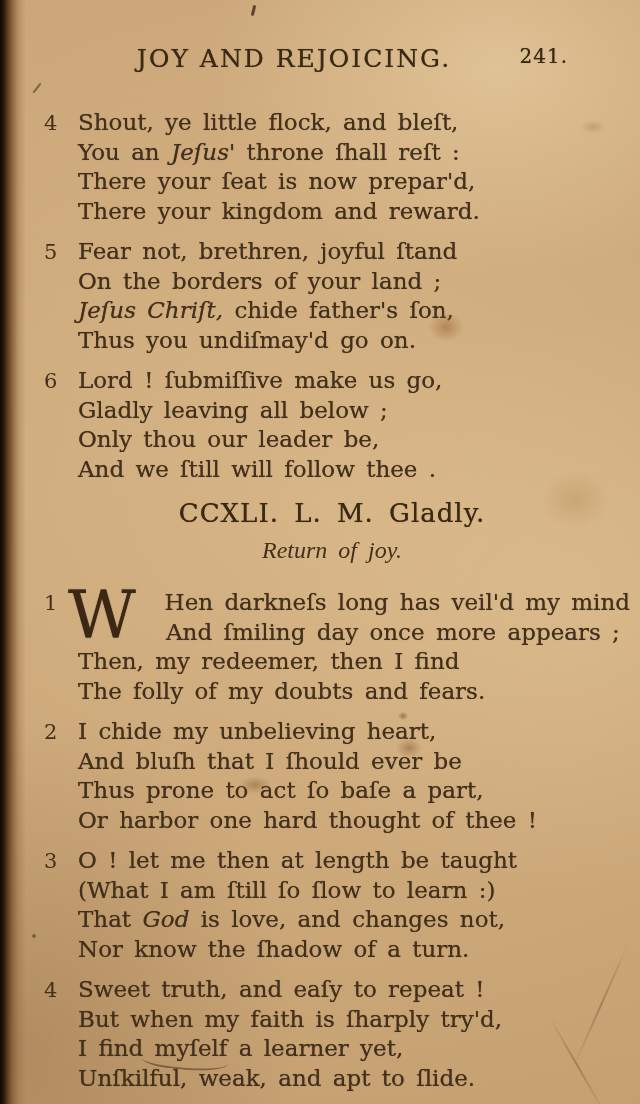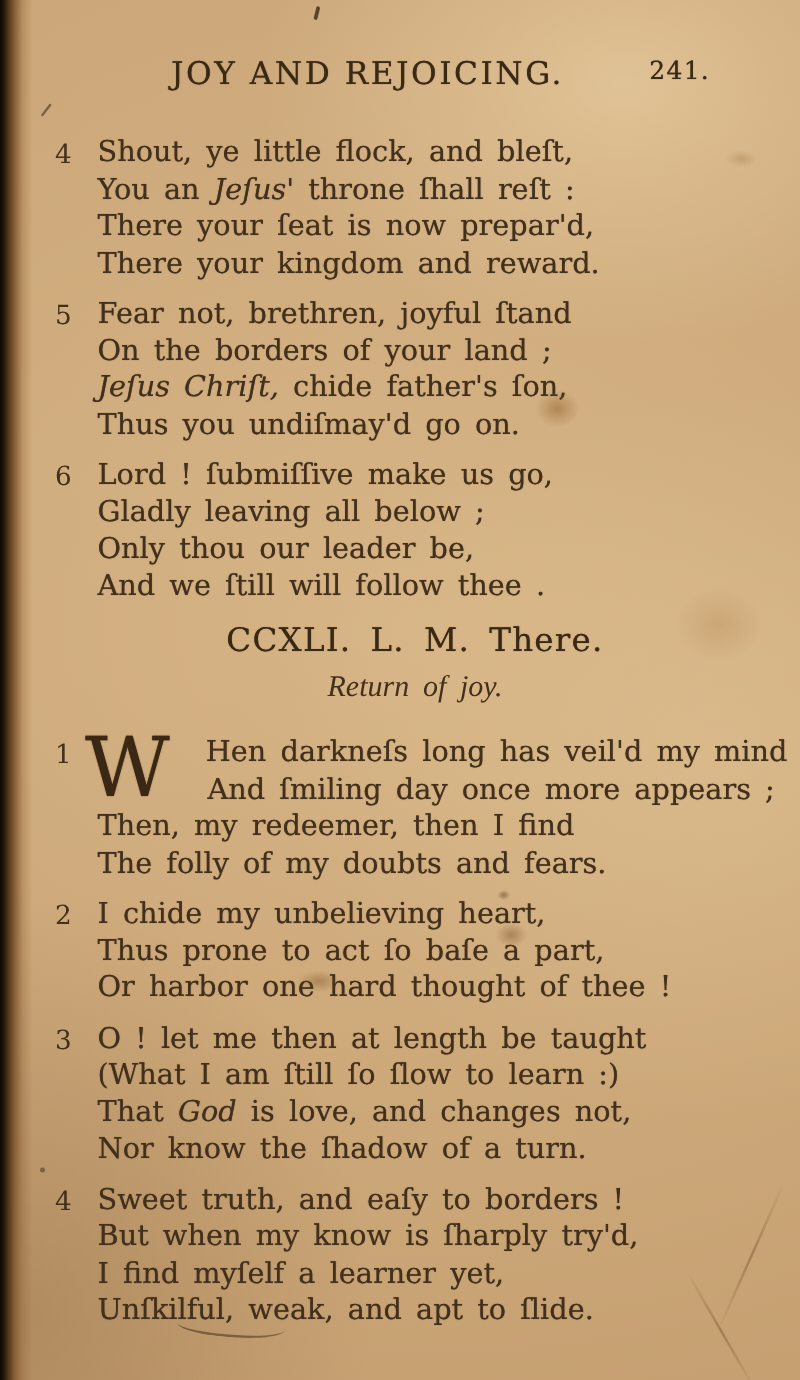--- a/index.html
+++ b/index.html
@@ -115,57 +115,58 @@
           <div class="vlines">
             <div class="vline"><span>Lord ! ſubmiſſive make us go,</span></div>
             <div class="vline"><span>Gladly leaving all below ;</span></div>
             <div class="vline"><span>Only thou our leader be,</span></div>
             <div class="vline"><span>And we ſtill will follow thee .</span></div>
           </div>
         </div>
       </div>
 
     <div class="hymnhead">
-      <div class="hymnnum">CCXLI. L. M. There.</div>
+      <div class="hymnnum">CCXLI. L. M. Gladly.</div>
       <div class="hymnsub">Return of joy.</div>
     </div>
 
     <div class="verses verses-main">
         <div class="verse has-dropcap">
           <span class="vnum">1</span>
           <span class="dropcap">W</span>
           <div class="vlines">
             <div class="vline"><span>Hen darkneſs long has veil'd my mind</span></div>
             <div class="vline"><span>And ſmiling day once more appears ;</span></div>
             <div class="vline"><span>Then, my redeemer, then I find</span></div>
             <div class="vline"><span>The folly of my doubts and fears.</span></div>
           </div>
         </div>
         <div class="verse">
           <span class="vnum">2</span>
           <div class="vlines">
             <div class="vline"><span>I chide my unbelieving heart,</span></div>
+            <div class="vline"><span>And bluſh that I ſhould ever be</span></div>
             <div class="vline"><span>Thus prone to act ſo baſe a part,</span></div>
             <div class="vline"><span>Or harbor one hard thought of thee !</span></div>
           </div>
         </div>
         <div class="verse">
           <span class="vnum">3</span>
           <div class="vlines">
             <div class="vline"><span>O ! let me then at length be taught</span></div>
             <div class="vline"><span>(What I am ſtill ſo ſlow to learn :)</span></div>
             <div class="vline"><span>That </span><span class="it">God</span><span> is love, and changes not,</span></div>
             <div class="vline"><span>Nor know the ſhadow of a turn.</span></div>
           </div>
         </div>
         <div class="verse">
           <span class="vnum">4</span>
           <div class="vlines">
-            <div class="vline"><span>Sweet truth, and eaſy to borders !</span></div>
-            <div class="vline"><span>But when my know is ſharply try'd,</span></div>
+            <div class="vline"><span>Sweet truth, and eaſy to repeat !</span></div>
+            <div class="vline"><span>But when my faith is ſharply try'd,</span></div>
             <div class="vline"><span>I find myſelf a learner yet,</span></div>
             <div class="vline"><span>Unſkilful, weak, and apt to ſlide.</span></div>
           </div>
         </div>
       </div>
   </div>
 
   <div class="stain stain-a"></div>
   <div class="stain stain-b"></div>
   <div class="stain stain-c"></div>

